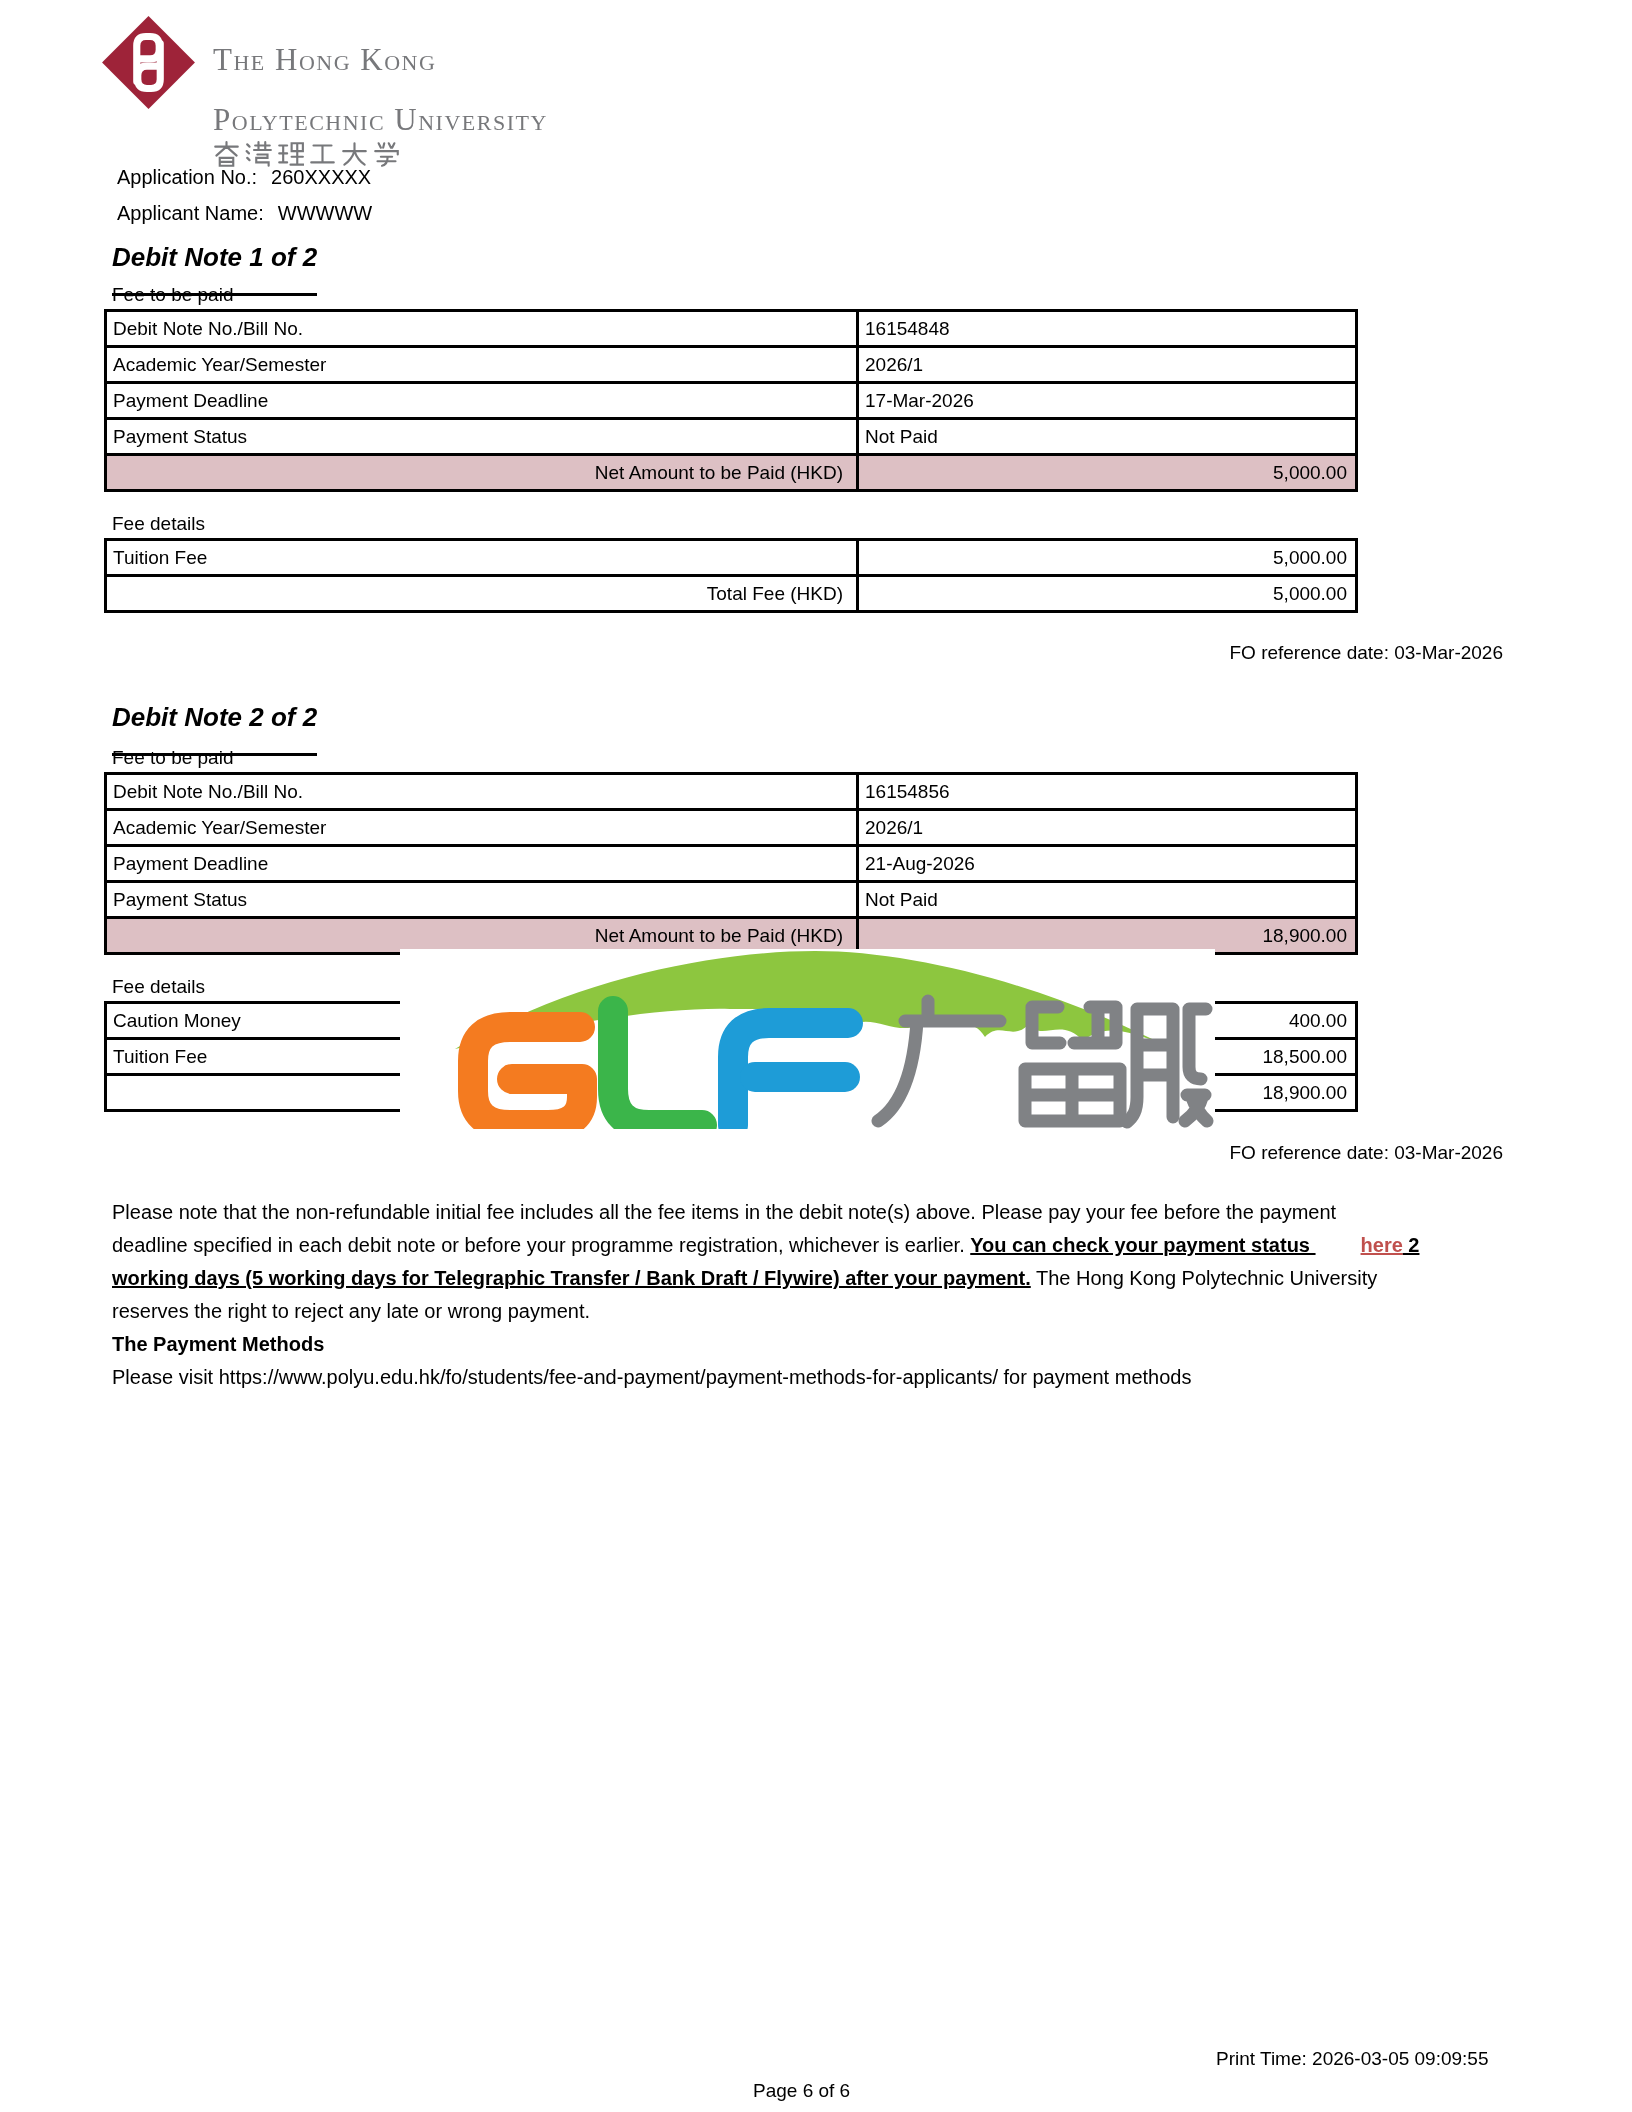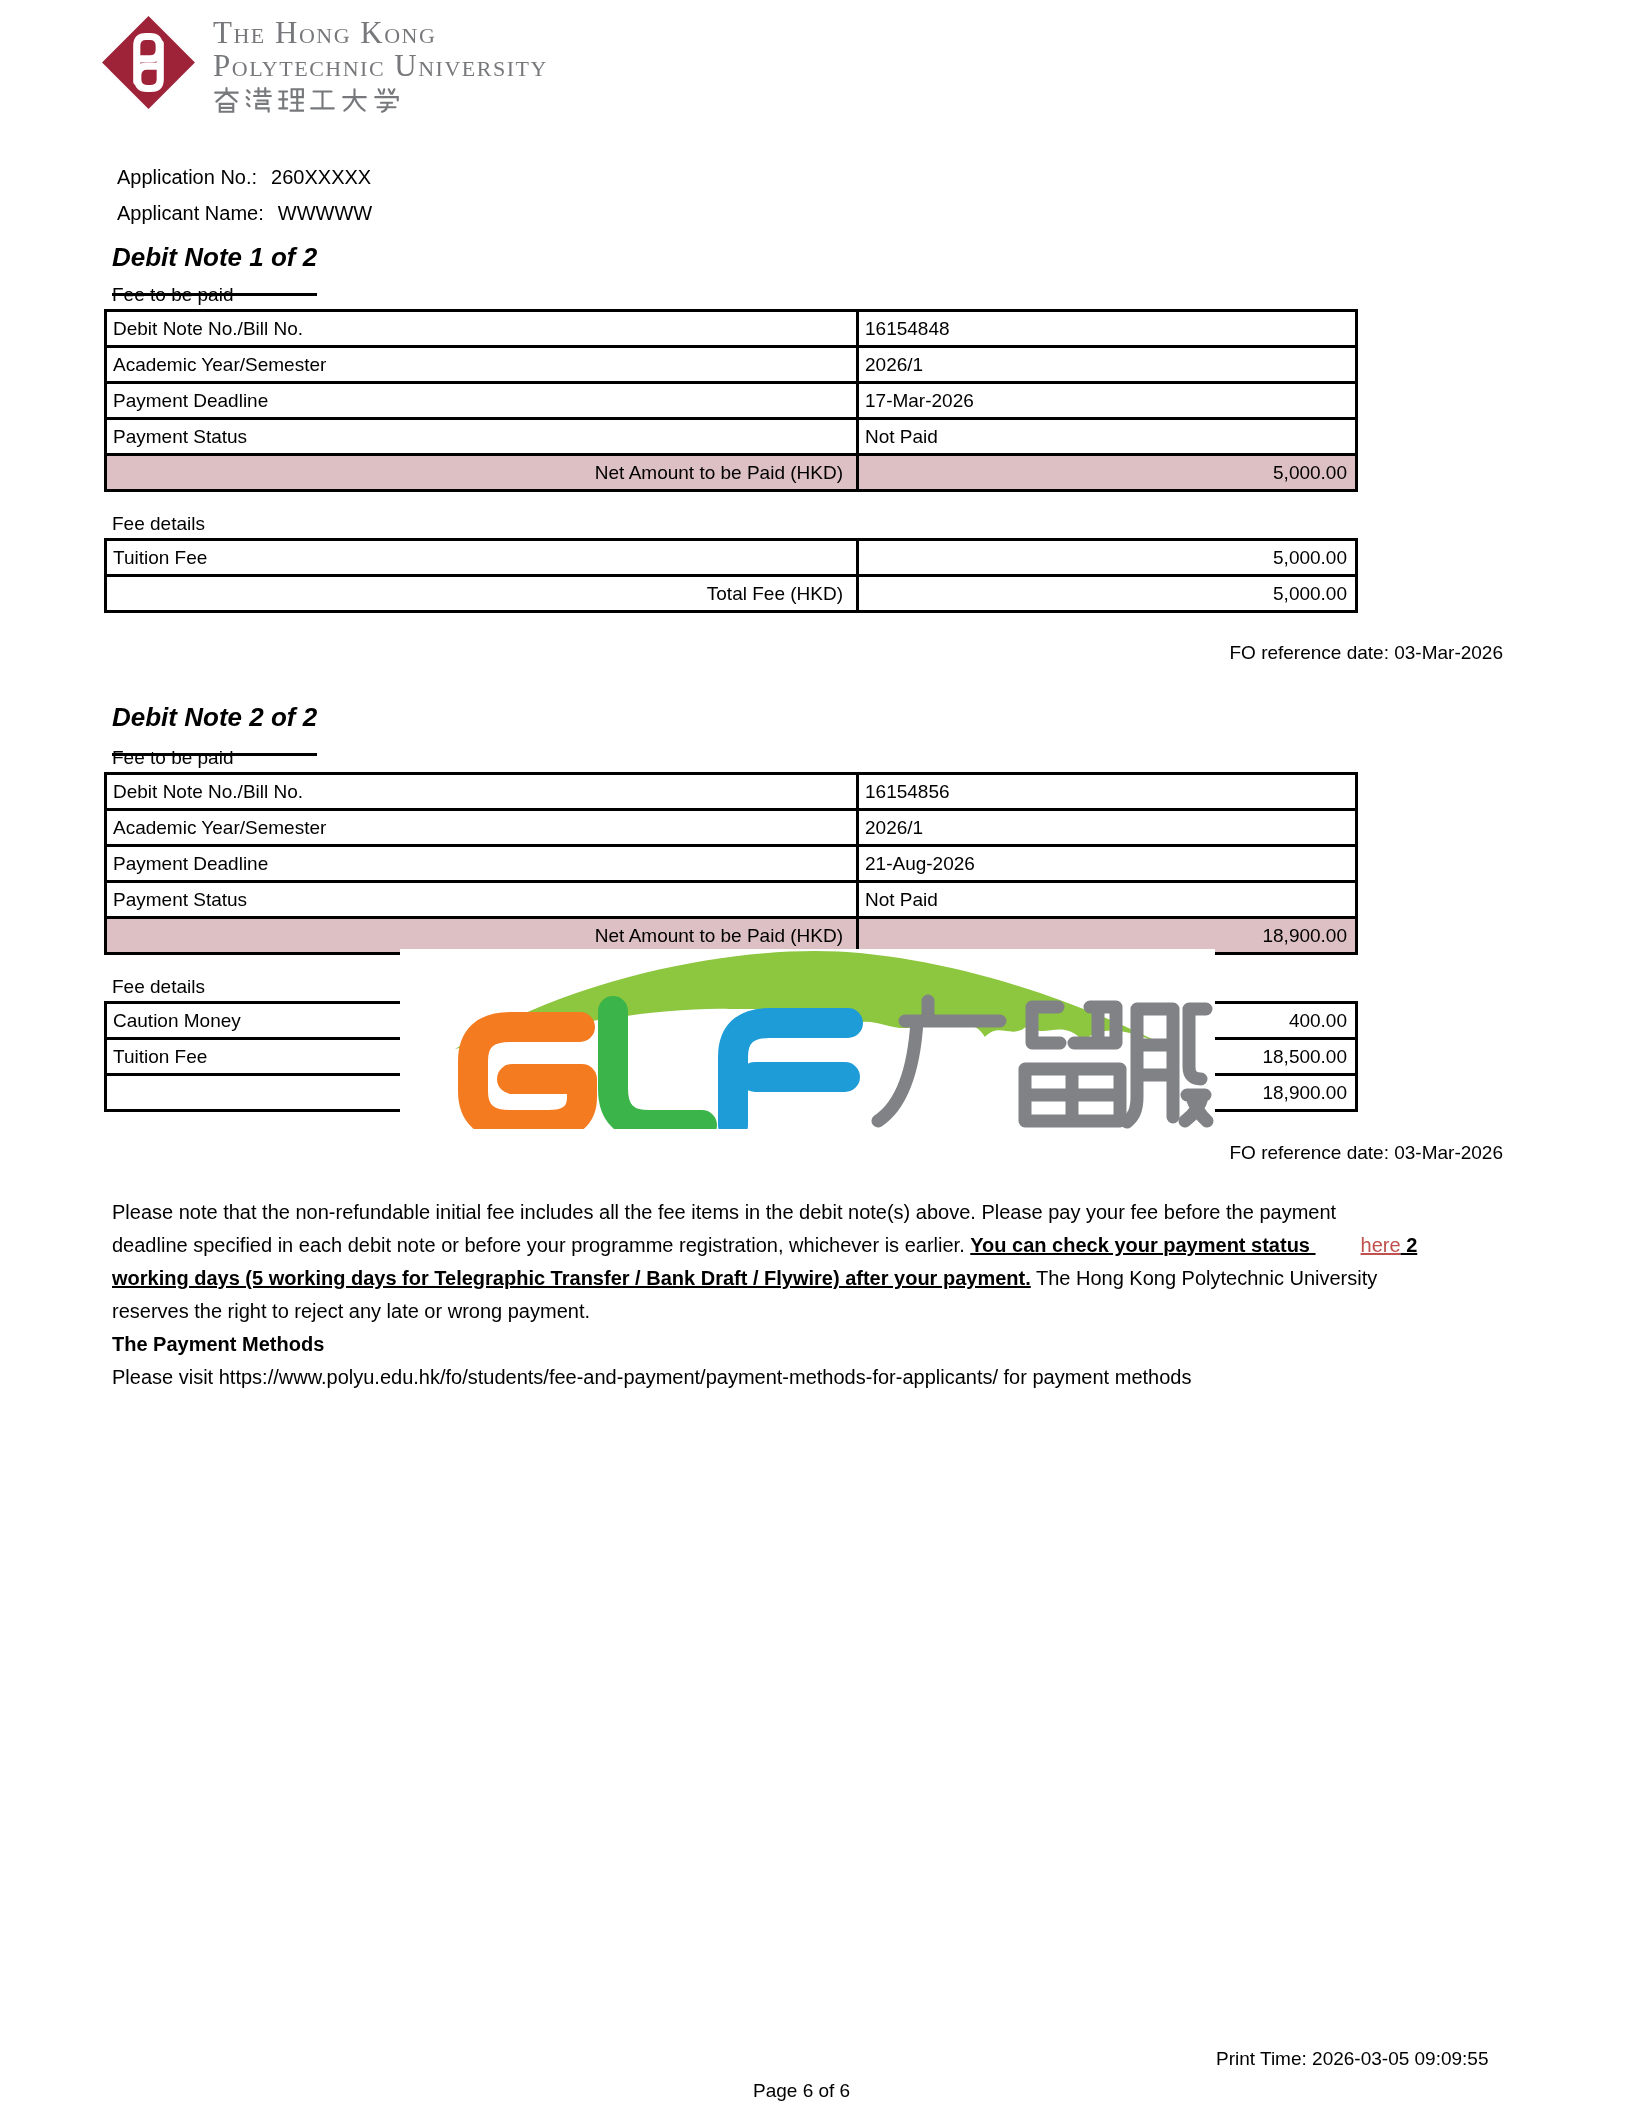--- a/index.html
+++ b/index.html
@@ -5,21 +5,21 @@
   * { margin:0; padding:0; box-sizing:border-box; }
   body { background:#888; font-family:"Liberation Sans", sans-serif; }
   .page {
     position:relative; width:1632px; height:2112px; background:#fff;
     margin:0 auto; overflow:hidden; color:#000;
   }
   
   .polyu-logo { position:absolute; left:100px; top:14px; display:flex; gap:16px; }
   .wordmark { padding-top:2px; color:#77787B; }
   .wm-line { font-family:"Liberation Serif", serif; font-variant:small-caps;
-             font-size:31px; line-height:33px; letter-spacing:1.5px; }
+             font-size:31px; line-height:33px; letter-spacing:1.5px;margin-top:27px; }
   .wm-cjk { margin-top:5px; display:flex; gap:5px; }
   .wm-cjk svg { display:block; }
   
   .app-block { position:absolute; left:117px; top:164px; font-size:20px; }
   .app-line { height:36px; line-height:26px; }
   .app-line .val { margin-left:14px; }
   
   .dn-title { position:absolute; left:112px; font-size:26px; font-weight:bold;
               border-bottom:3px solid #000; padding-bottom:20px;font-style:italic; }
   .small-label { position:absolute; left:112px; font-size:19px; }
@@ -34,21 +34,21 @@
   .fo-ref { position:absolute; right:129px; font-size:19px; }
   
   .watermark { position:absolute; left:400px; top:949px; width:815px; height:180px;
                background:#fff; }
   .watermark svg { display:block; }
   
   .notes { position:absolute; left:112px; top:1196px; width:1400px;
            font-size:20px; line-height:33px; }
   .notes .bold { font-weight:bold; }
   .bu { font-weight:bold; text-decoration:underline; }
-  .link-red { color:#C0504D; font-weight:normal; text-decoration:underline; cursor:pointer;padding-left:45px; }
+  .link-red { color:#C0504D; font-weight:bold; text-decoration:underline; cursor:pointer;padding-left:45px; }
   
   .footer-page { position:absolute; left:753px; top:2048px; font-size:19px;margin-top:32px; }
   .footer-print { position:absolute; left:1216px; top:2048px; font-size:19px; }
 </style>
 </head>
 <body>
 
 <div class="page">
 
   <div class="polyu-logo">

